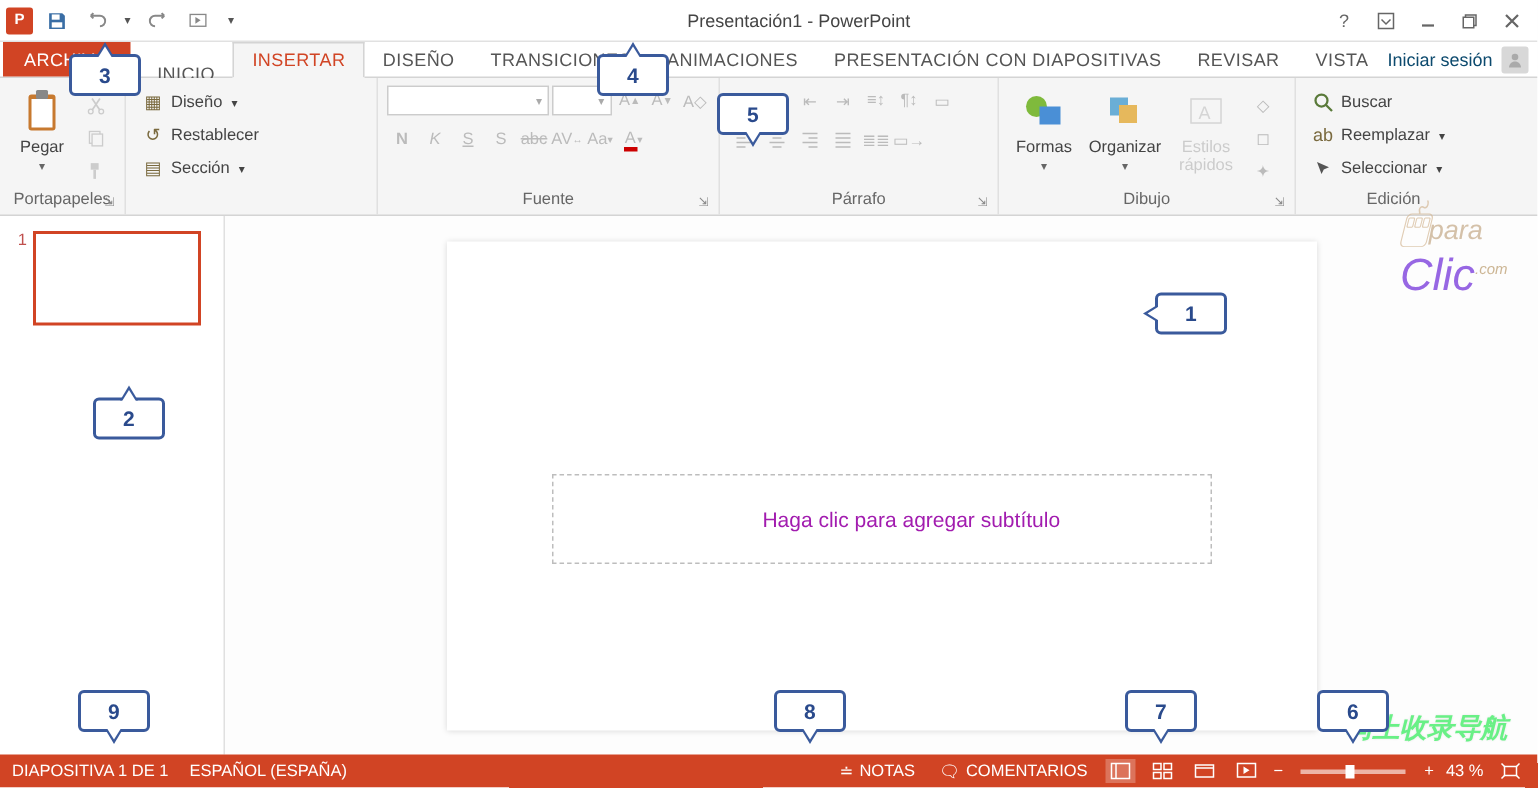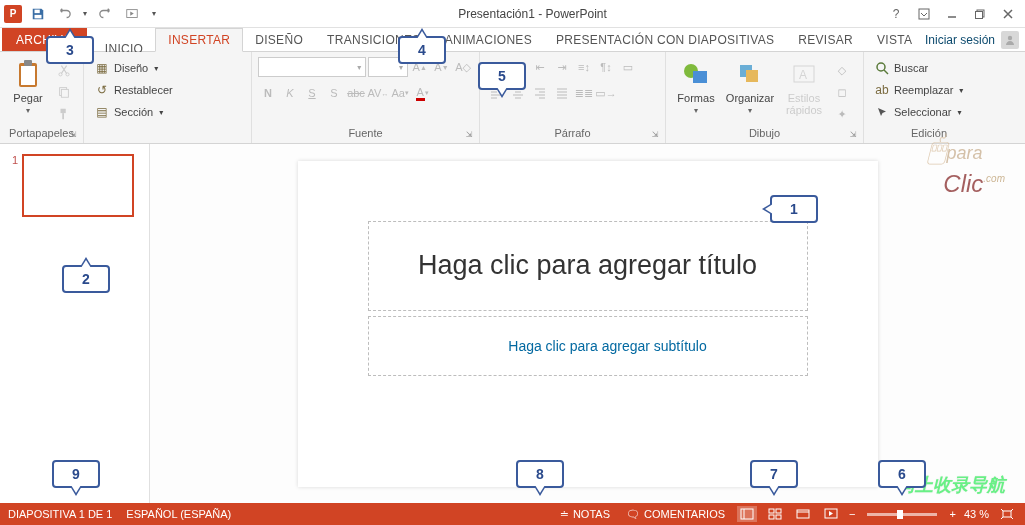--- a/index.html
+++ b/index.html
@@ -46,21 +46,21 @@
   .thumb-pane { width: 150px; background: #fff; border-right: 1px solid #e0e0e0; padding: 10px 8px; position: relative;}
   .thumb-wrap { display: flex; gap: 4px;}
   .thumb-num { font-size: 11px; color: #c0504d; width: 10px; text-align:right;}
   .thumb { width: 112px; height: 63px; border: 2px solid #d14424; background: #fff;}
   .canvas-pane { flex: 1; background: #fdfdfd; display: flex; align-items: center; justify-content: center; position: relative;}
   .slide { width: 580px; height: 326px; background: #fff; box-shadow: 0 0 4px rgba(0,0,0,0.15); position: relative;}
   .ph { position: absolute; border: 1px dashed #bdbdbd; display: flex; align-items: center; justify-content: center;}
   .ph.title { top: 60px; left: 70px; right: 70px; height: 90px;}
   .ph.sub { top: 155px; left: 70px; right: 70px; height: 60px;}
   .ph .txt-title { font-size: 27px; color: #333; font-weight: 300;}
-  .ph .txt-sub { font-size: 14px; color: #0369a1; margin-left: 40px;}
+  .ph .txt-sub { font-size: 14px; color: #a21caf; margin-left: 40px;}
 
   
   .statusbar { height: 22px; background: #d14424; color: #fff; display: flex; align-items: center; font-size: 11px; padding: 0 8px; position: relative; justify-content: flex-end;}
   .status-left { display: flex; gap: 14px;}
   .status-right { margin-left: auto; display: flex; align-items: center; gap: 8px;}
   .sbtn { display: flex; align-items: center; gap: 4px; cursor: pointer; padding: 0 4px;}
   .view-btn { width: 20px; height: 16px; display: flex; align-items: center; justify-content: center; cursor: pointer;}
   .zoom-slider { width: 70px; height: 3px; background: rgba(255,255,255,0.6); position: relative; margin: 0 4px;}
   .zoom-slider .knob { position: absolute; left: 30px; top: -3px; width: 6px; height: 9px; background: #fff;}
 
@@ -370,23 +370,20 @@
 
 <div class="workspace">
   <div class="thumb-pane">
     <div class="thumb-wrap">
       <div class="thumb-num">1</div>
       <div class="thumb"></div>
     </div>
   </div>
   <div class="canvas-pane">
     <div class="slide">
-      <div class="ph title">
-        <div class="txt-title">Haga clic para agregar título</div>
-      </div>
       <div class="ph sub">
         <div class="txt-sub">Haga clic para agregar subtítulo</div>
       </div>
     </div>
   </div>
 </div>
 
 <div class="statusbar">
   <div class="status-left">
     <span>DIAPOSITIVA 1 DE 1</span>
@@ -447,15 +444,15 @@
 <div class="callout pt-down" style="top:62px;left:478px;">5</div>
 <div class="callout pt-left" style="top:195px;left:770px;">1</div>
 <div class="callout pt-up" style="top:265px;left:62px;">2</div>
 <div class="callout pt-down" style="top:460px;left:516px;">8</div>
 <div class="callout pt-down" style="top:460px;left:750px;">7</div>
 <div class="callout pt-down" style="top:460px;left:878px;">6</div>
 <div class="callout pt-down" style="top:460px;left:52px;">9</div>
 
 <div class="watermark-clic">
   <span class="mouse">🖱</span><span class="aula">para</span><br>
-  <span style="font-size:24px;color:#7f1d1d;margin-left:16px;">Clic</span><span style="font-size:10px;color:#b89868;vertical-align:super;">.com</span>
+  <span style="font-size:30px;color:#6d28d9;">Clic</span><span style="font-size:10px;color:#b89868;vertical-align:super;">.com</span>
 </div>
 <div class="watermark-cn">马上收录导航</div>
 
 </body></html>

